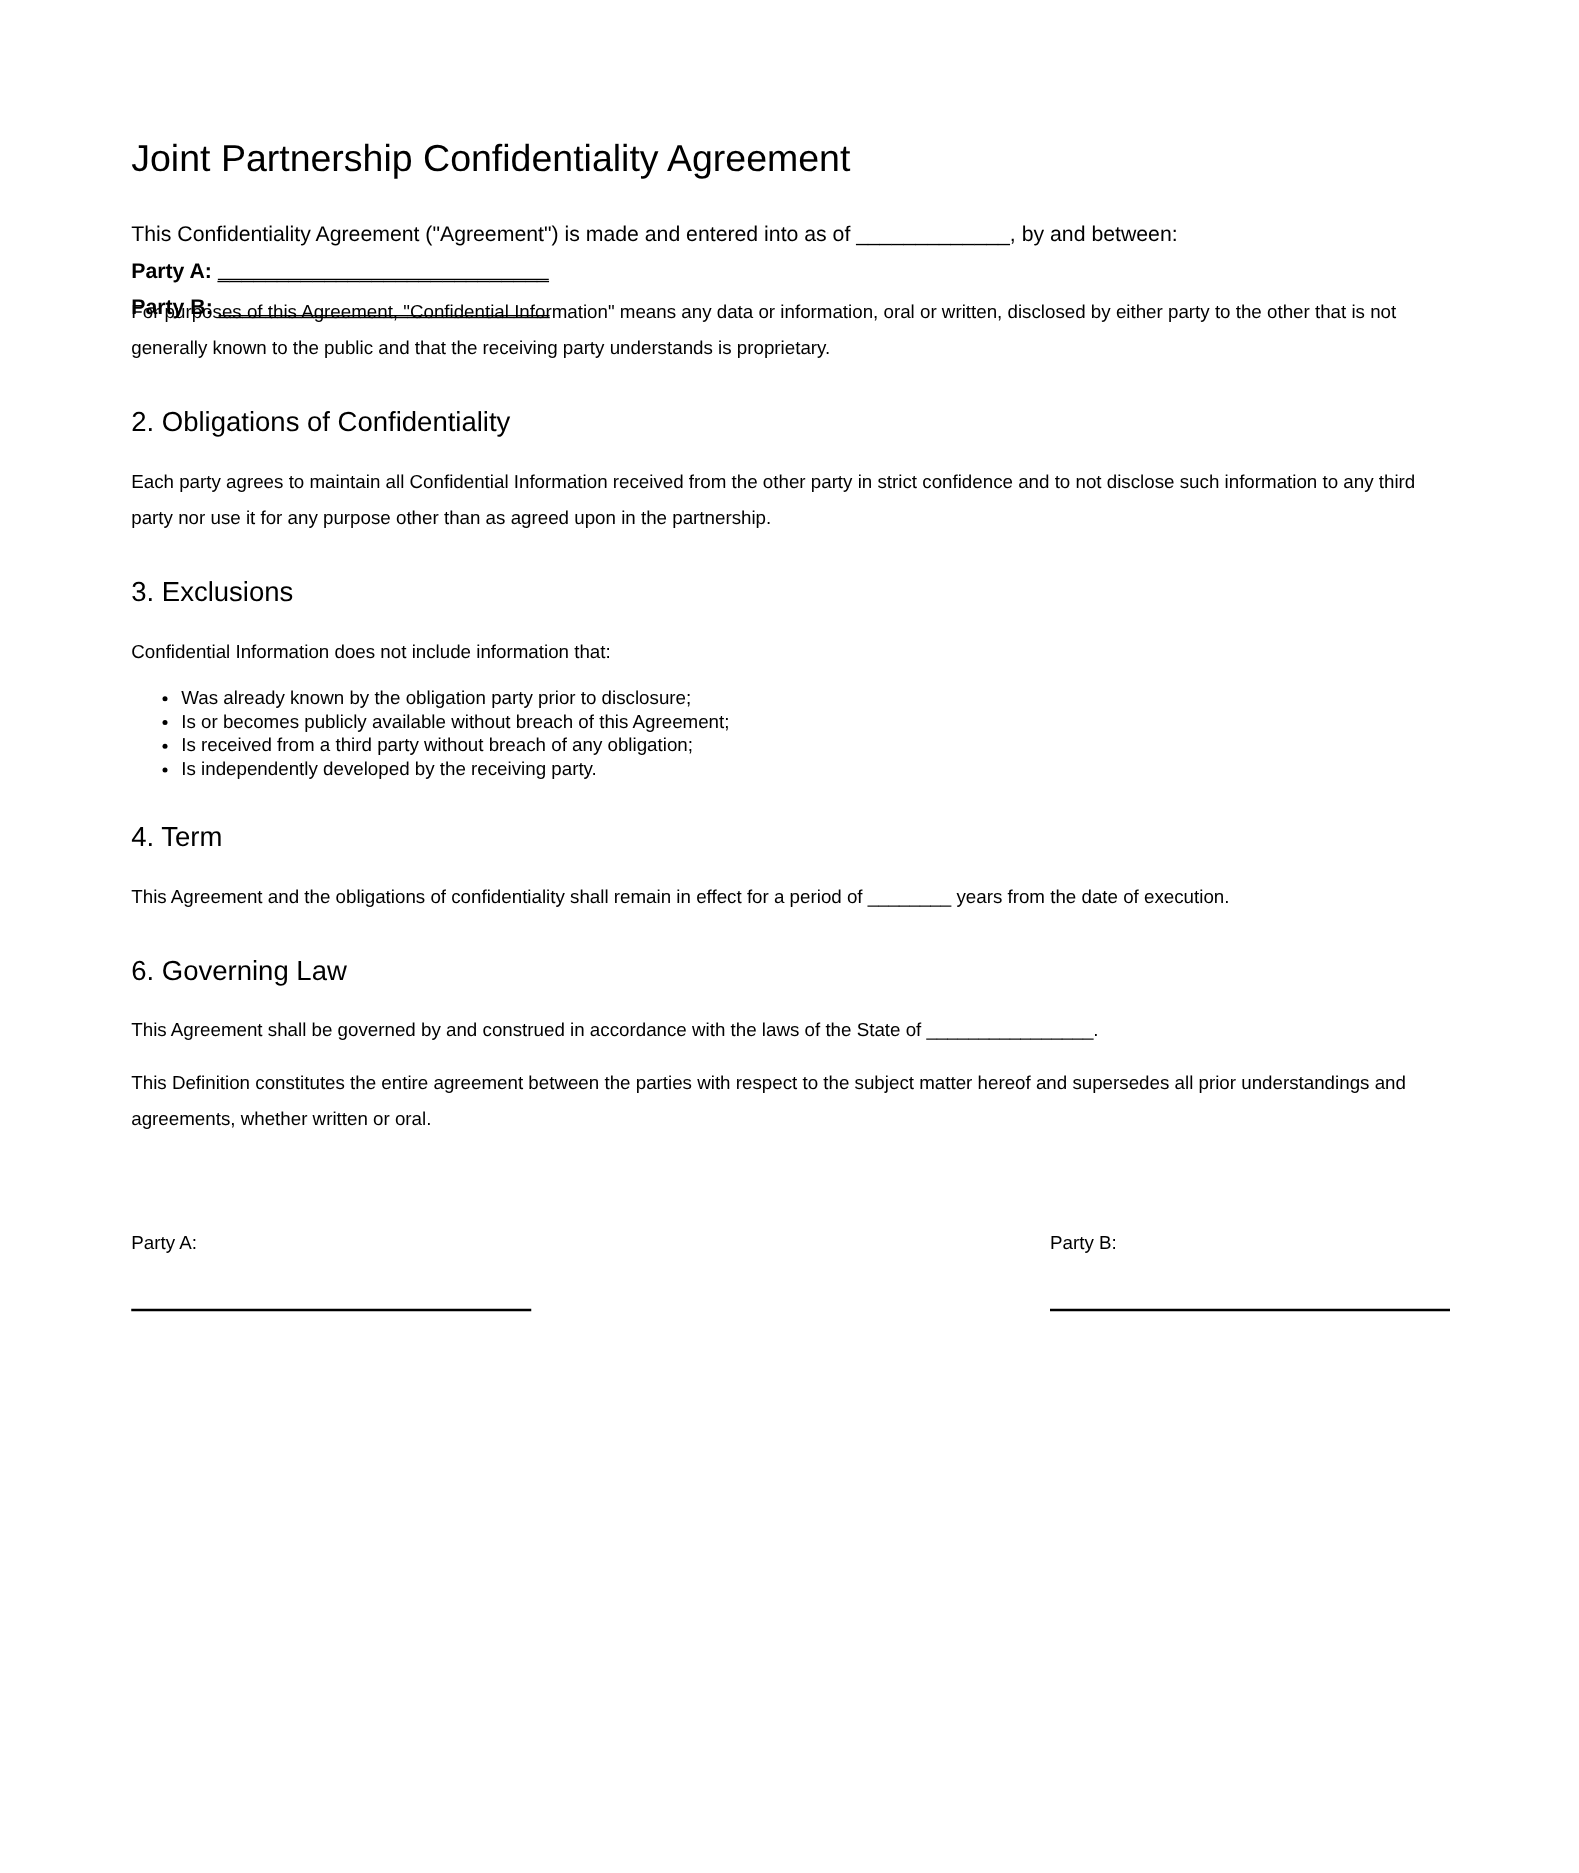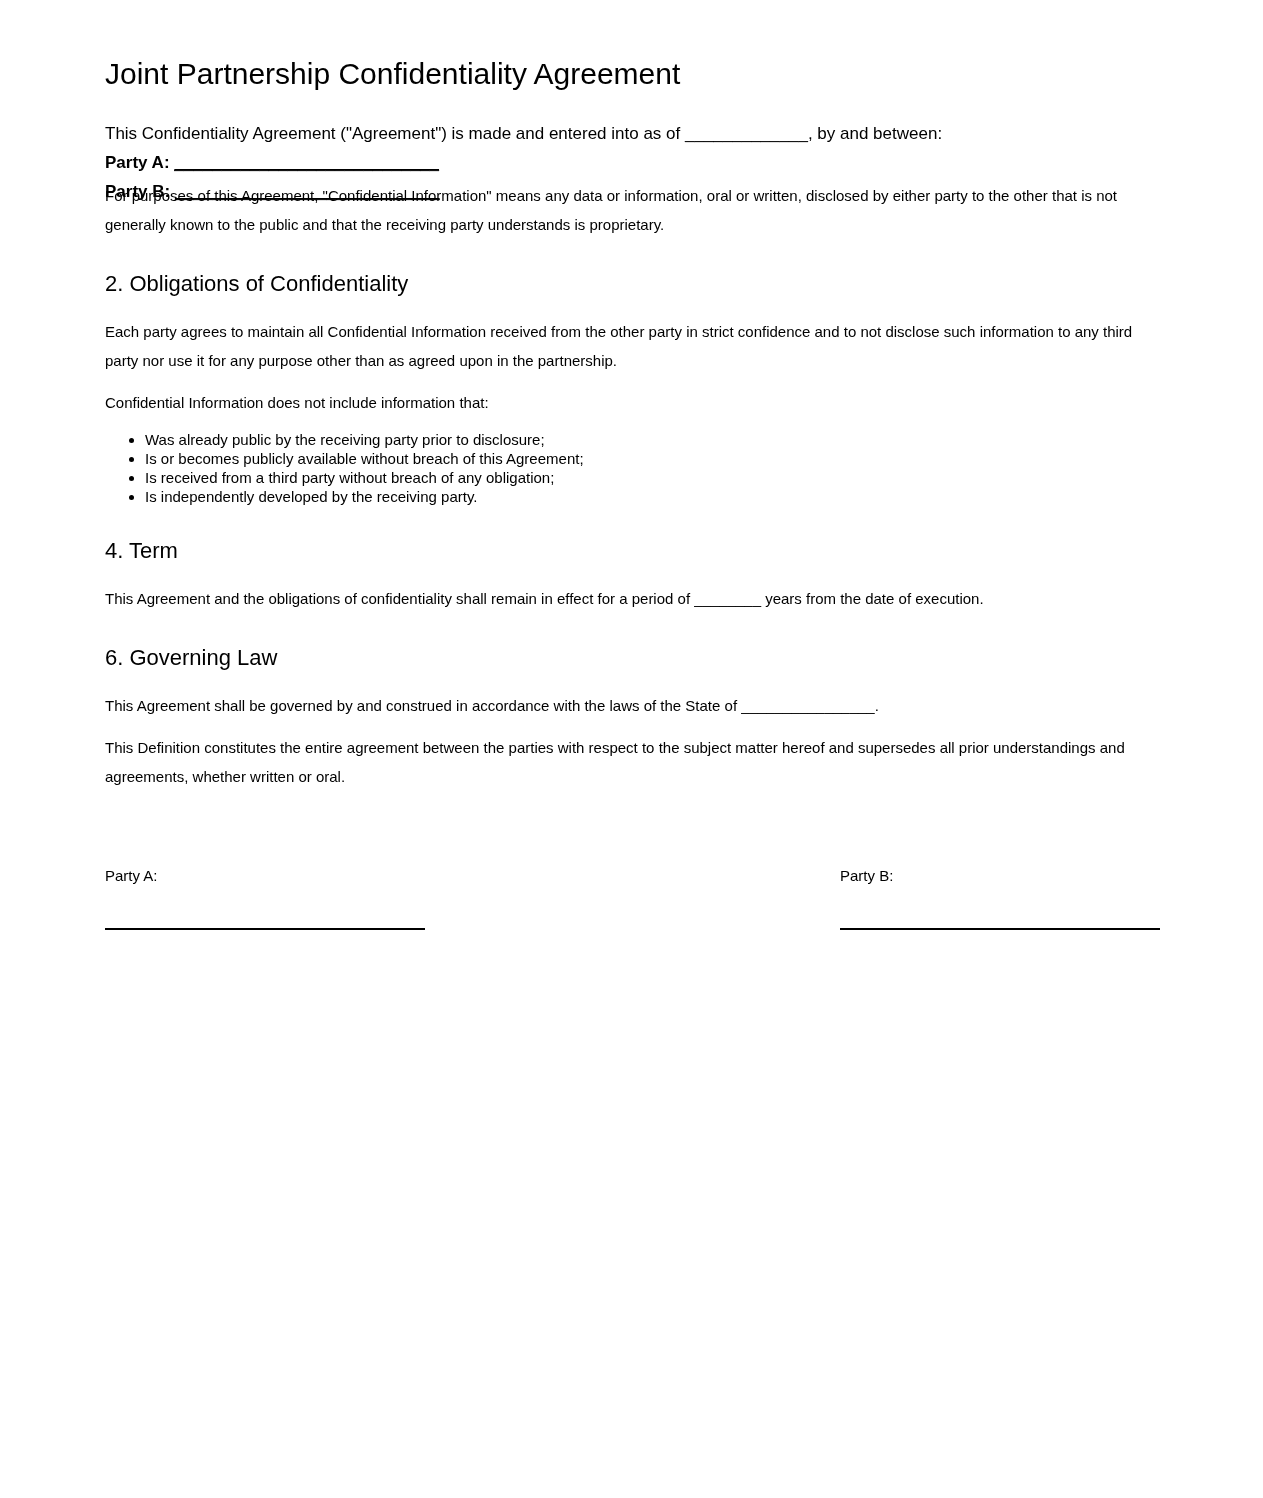--- a/index.html
+++ b/index.html
@@ -11,21 +11,21 @@
     width: 1263px;
     height: 1498px;
     overflow: hidden;
     color: #000000;
     font-family: "Liberation Sans", "DejaVu Sans", sans-serif;
   }
   .page {
     box-sizing: border-box;
     width: 1263px;
     height: 1106px;
-    padding: 56px 103px 0 105px;
+    padding: 110px 103px 0 105px;
     background: #ffffff;
   }
   .doc-title {
     font-size: 30px;
     font-weight: 400;
     line-height: 36px;
     margin: 0 0 27px 0;
   }
   .intro {
     font-size: 17px;
@@ -95,23 +95,24 @@
   <div>
     <p class="section-body">For purposes of this Agreement, "Confidential Information" means any data or information, oral or written, disclosed by either party to the other that is not generally known to the public and that the receiving party understands is proprietary.</p>
   </div>
 
   <div>
     <h2 class="section-heading">2. Obligations of Confidentiality</h2>
     <p class="section-body">Each party agrees to maintain all Confidential Information received from the other party in strict confidence and to not disclose such information to any third party nor use it for any purpose other than as agreed upon in the partnership.</p>
   </div>
 
   <div>
+    <h2 class="section-heading">3. Exclusions</h2>
     <p class="section-body">Confidential Information does not include information that:</p>
     <ul class="exclusion-list">
-      <li>Was already public by the receiving party prior to disclosure;</li>
+      <li>Was already known by the obligation party prior to disclosure;</li>
       <li>Is or becomes publicly available without breach of this Agreement;</li>
       <li>Is received from a third party without breach of any obligation;</li>
       <li>Is independently developed by the receiving party.</li>
     </ul>
   </div>
 
   <div>
     <h2 class="section-heading">4. Term</h2>
     <p class="section-body">This Agreement and the obligations of confidentiality shall remain in effect for a period of ________ years from the date of execution.</p>
   </div>

